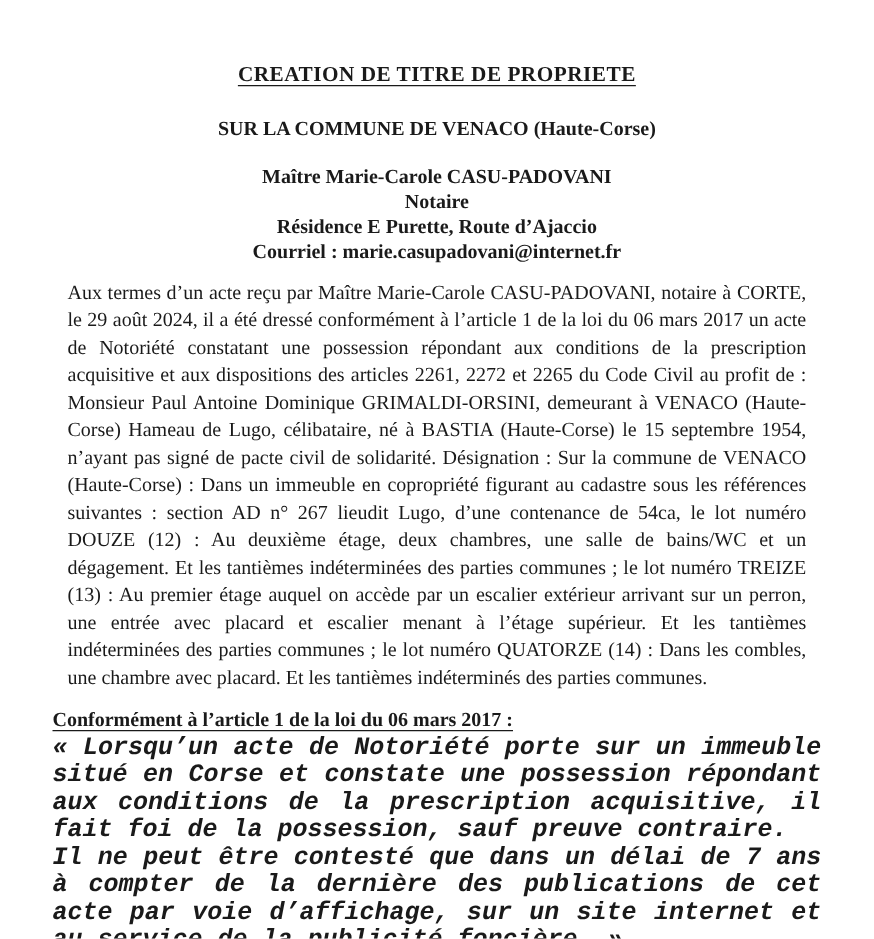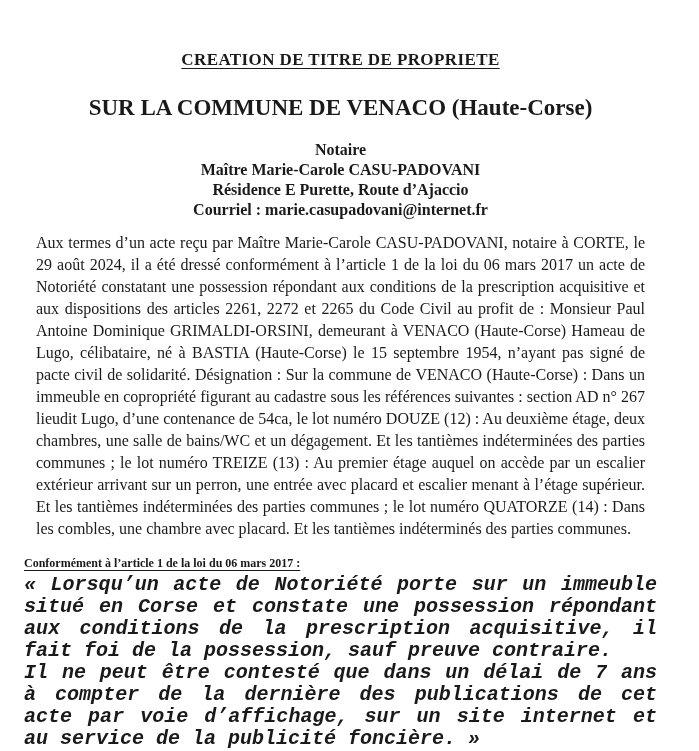--- a/index.html
+++ b/index.html
@@ -7,54 +7,54 @@
     margin: 0;
     padding: 0;
     background: #ffffff;
   }
   .page {
     width: 699px;
     height: 751px;
     background: #ffffff;
     color: #1a1a1a;
     font-family: "Liberation Serif", "DejaVu Serif", serif;
-    padding: 50px 42px 12px 24px;
+    padding: 50px 42px 12px 42px;
     overflow: hidden;
   }
   .doc-title {
     margin: 0 0 25px 0;
     text-align: center;
     font-size: 17px;
     font-weight: bold;
     letter-spacing: 0.4px;
     text-decoration: underline;
     text-underline-offset: 3px;
   }
   .doc-subtitle {
     margin: 0 0 19px 0;
     text-align: center;
-    font-size: 23px;
+    font-size: 16px;
     font-weight: bold;
   }
   .notary-block {
     text-align: center;
     font-size: 16px;
     font-weight: bold;
     line-height: 20px;
     margin: 0 0 9px 0;
   }
   .body-paragraph {
     margin: 12px;
     font-size: 16px;
     line-height: 22px;
     text-align: justify;
   }
   .law-heading {
     margin-top: 4px;
-    font-size: 12px;
+    font-size: 16px;
     font-weight: bold;
     line-height: 22px;
     text-decoration: underline;
     text-underline-offset: 3px;
   }
   .law-quote {
     margin: 0;
     font-size: 20px;
     font-weight: bold;
     font-style: italic;
@@ -71,22 +71,22 @@
 </head>
 <body>
 
 <div class="page">
 
   <h1 class="doc-title">CREATION DE TITRE DE PROPRIETE</h1>
 
   <h2 class="doc-subtitle">SUR LA COMMUNE DE VENACO (Haute-Corse)</h2>
 
   <div class="notary-block">
+    <div>Maître Marie-Carole CASU-PADOVANI</div>
     <div>Notaire</div>
-    <div>Maître Marie-Carole CASU-PADOVANI</div>
     <div>Résidence E Purette, Route d’Ajaccio</div>
     <div>Courriel : marie.casupadovani@internet.fr</div>
   </div>
 
   <p class="body-paragraph">Aux termes d’un acte reçu par Maître Marie-Carole CASU-PADOVANI, notaire à CORTE, le 29 août 2024, il a été dressé conformément à l’article 1 de la loi du 06 mars 2017 un acte de Notoriété constatant une possession répondant aux conditions de la prescription acquisitive et aux dispositions des articles 2261, 2272 et 2265 du Code Civil au profit de : Monsieur Paul Antoine Dominique GRIMALDI-ORSINI, demeurant à VENACO (Haute-Corse) Hameau de Lugo, célibataire, né à BASTIA (Haute-Corse) le  15 septembre 1954, n’ayant pas signé de pacte civil de solidarité. Désignation : Sur la commune de VENACO (Haute-Corse) : Dans un immeuble en copropriété figurant au cadastre sous les références suivantes : section AD n° 267 lieudit Lugo, d’une contenance de 54ca, le lot numéro DOUZE (12) : Au deuxième étage, deux chambres, une salle de bains/WC et un dégagement. Et les tantièmes indéterminées des parties communes ; le lot numéro TREIZE (13) : Au premier étage auquel on accède par un escalier extérieur arrivant sur un perron, une entrée avec placard et escalier menant à l’étage supérieur. Et les tantièmes indéterminées des parties communes ; le lot numéro QUATORZE (14) : Dans les combles, une chambre avec placard. Et les tantièmes indéterminés des parties communes.</p>
 
   <div class="law-heading">Conformément à l’article 1 de la loi du 06 mars 2017 :</div>
 
   <p class="law-quote">« Lorsqu’un acte de Notoriété porte sur un immeuble situé en Corse et constate une possession répondant aux conditions de la prescription acquisitive, il fait foi de la possession, sauf preuve contraire.</p>
 

